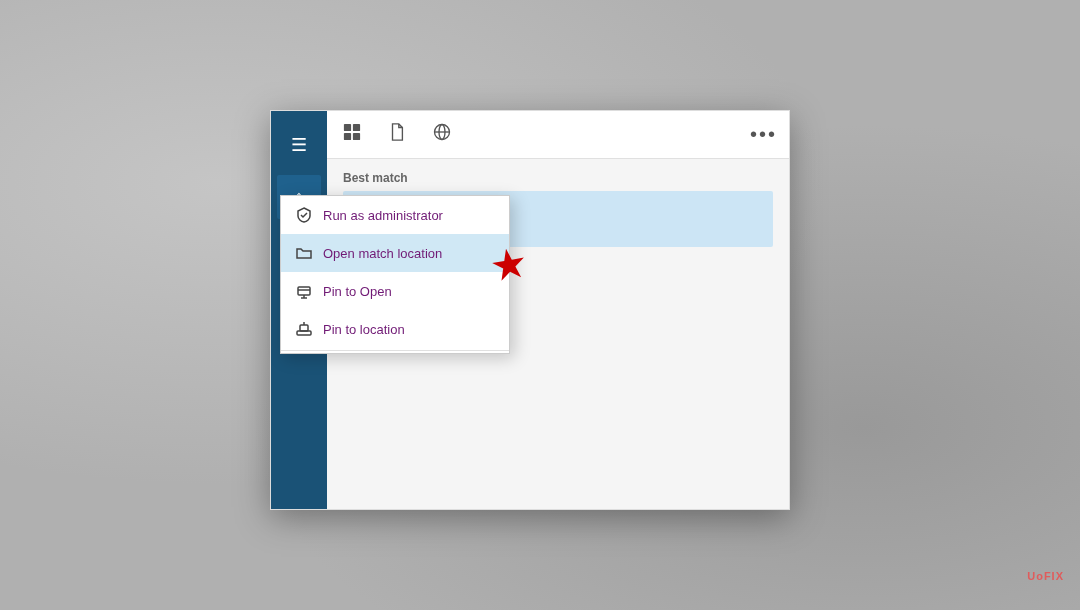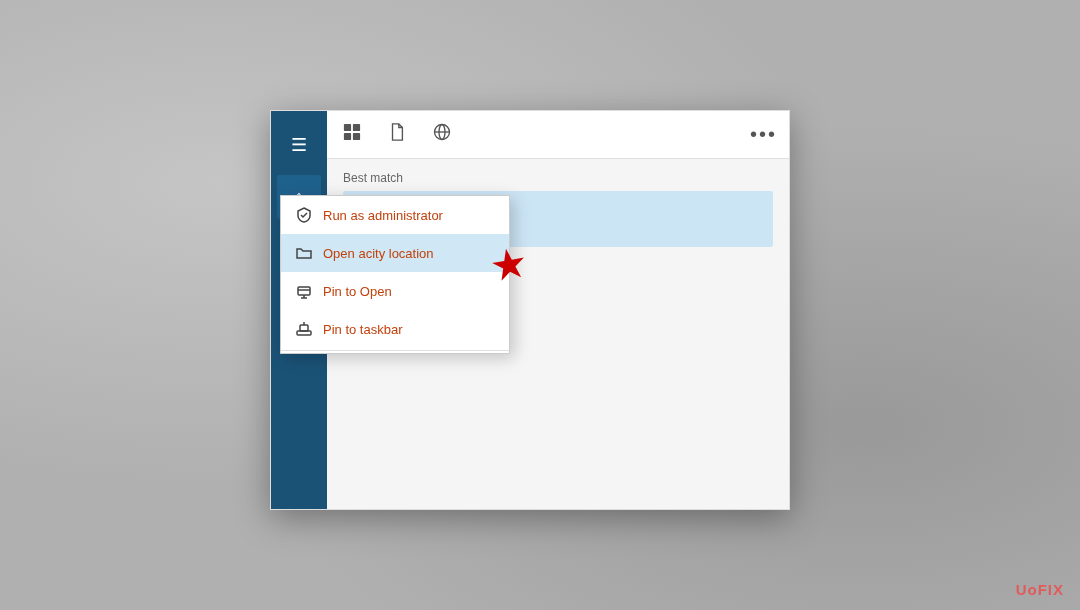--- a/index.html
+++ b/index.html
@@ -18,24 +18,24 @@
       inset: 0;
       background: #b0b0b0;
       background-image:
         radial-gradient(ellipse at 20% 30%, #c5c5c5 0%, transparent 50%),
         radial-gradient(ellipse at 80% 70%, #999 0%, transparent 50%);
     }
 
     
     .watermark {
       position: absolute;
-      bottom: 12px;
+      bottom: 28px;
       right: 16px;
       color: #5bb8d4;
-      font-size: 15px;
+      font-size: 11px;
       font-weight: 600;
       letter-spacing: 1px;
       z-index: 100;
     }
     .watermark span { color: #e05c5c; }
 
     
     .start-menu {
       position: absolute;
       left: 270px;
@@ -111,21 +111,21 @@
     
     .content-area {
       flex: 1;
       padding: 12px 16px;
       overflow: hidden;
     }
 
     .section-label {
       font-size: 12px;
       color: #666;
-      font-weight: 400;
+      font-weight: 700;
       margin-bottom: 6px;
       text-transform: none;
     }
 
     
     .best-match-item {
       display: flex;
       align-items: center;
       padding: 8px 8px;
       background: #cce5f5;
@@ -199,21 +199,21 @@
       z-index: 50;
     }
 
     .ctx-item {
       display: flex;
       align-items: center;
       padding: 10px 14px;
       gap: 10px;
       cursor: pointer;
       font-size: 13px;
-      color: #c2410c;
+      color: #701a75;
     }
     .ctx-item.highlighted { background: #d0e8f5; }
 
     .ctx-icon {
       width: 18px;
       height: 18px;
       display: flex;
       align-items: center;
       justify-content: center;
       color: #444;
@@ -349,21 +349,21 @@
     </span>
     <span>Run as administrator</span>
   </div>
 
   <div class="ctx-item highlighted">
     <span class="ctx-icon">
       <svg width="16" height="14" viewBox="0 0 16 14" fill="none" stroke="#444" stroke-width="1.5">
         <path d="M1 3 L1 12 L15 12 L15 5 L7 5 L5 3 Z" stroke="#444"></path>
       </svg>
     </span>
-    <span>Open acity location</span>
+    <span>Open match location</span>
   </div>
 
   <div class="ctx-item">
     <span class="ctx-icon">
       <svg width="16" height="16" viewBox="0 0 16 16" fill="none" stroke="#444" stroke-width="1.5">
         <rect x="2" y="4" width="12" height="8" rx="1"></rect>
         <line x1="8" y1="12" x2="8" y2="15"></line>
         <line x1="5" y1="15" x2="11" y2="15"></line>
         <line x1="2" y1="7" x2="14" y2="7"></line>
       </svg>
@@ -372,21 +372,21 @@
   </div>
 
   <div class="ctx-item">
     <span class="ctx-icon">
       <svg width="16" height="16" viewBox="0 0 16 16" fill="none" stroke="#444" stroke-width="1.5">
         <rect x="1" y="10" width="14" height="4" rx="1"></rect>
         <rect x="4" y="4" width="8" height="6" rx="1"></rect>
         <line x1="8" y1="1" x2="8" y2="4"></line>
       </svg>
     </span>
-    <span>Pin to taskbar</span>
+    <span>Pin to location</span>
   </div>
 
   <div class="separator"></div>
 
 </div>
 
 <div class="red-star">★</div>
 
 <div class="watermark">
   <span>U</span><span style="color:#e05c5c;">o</span><span>FIX</span>

